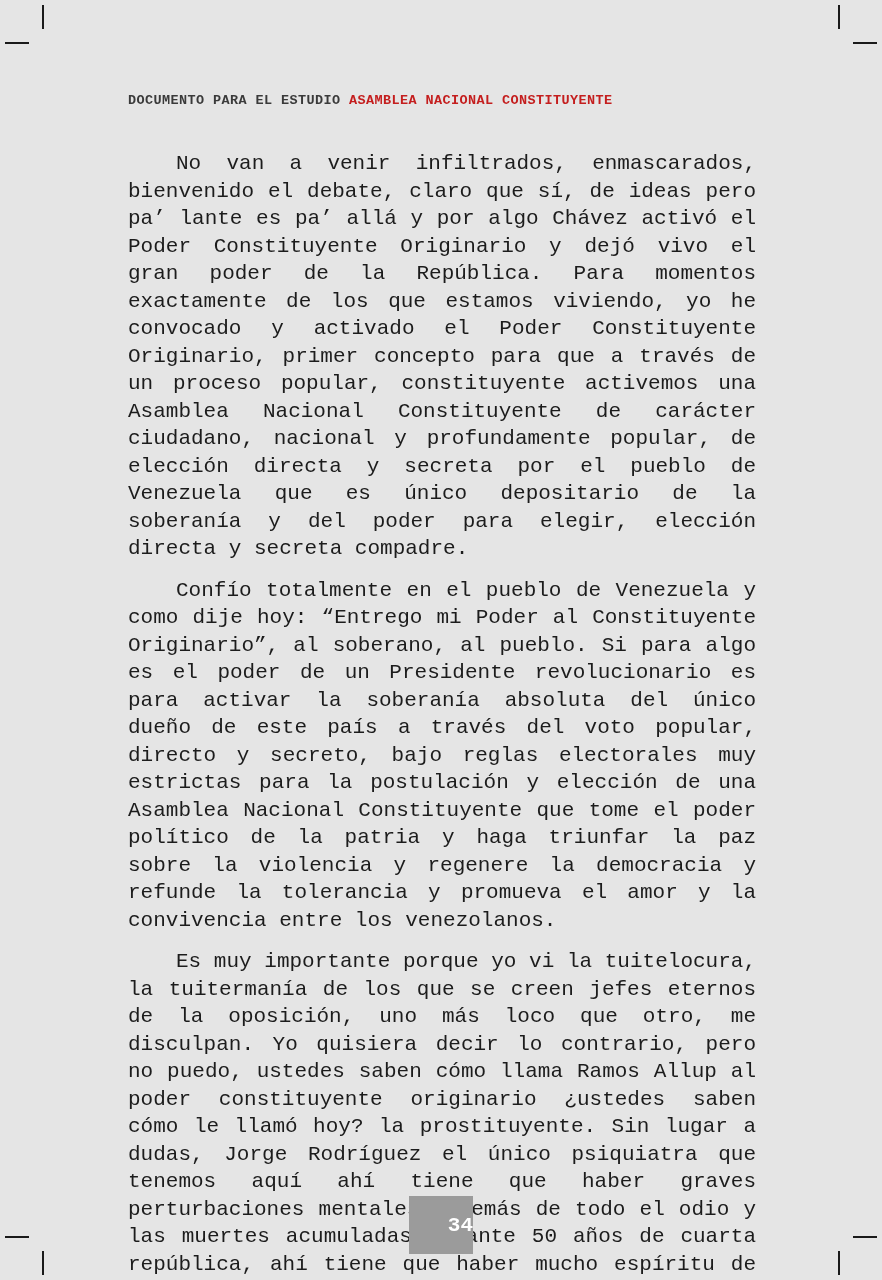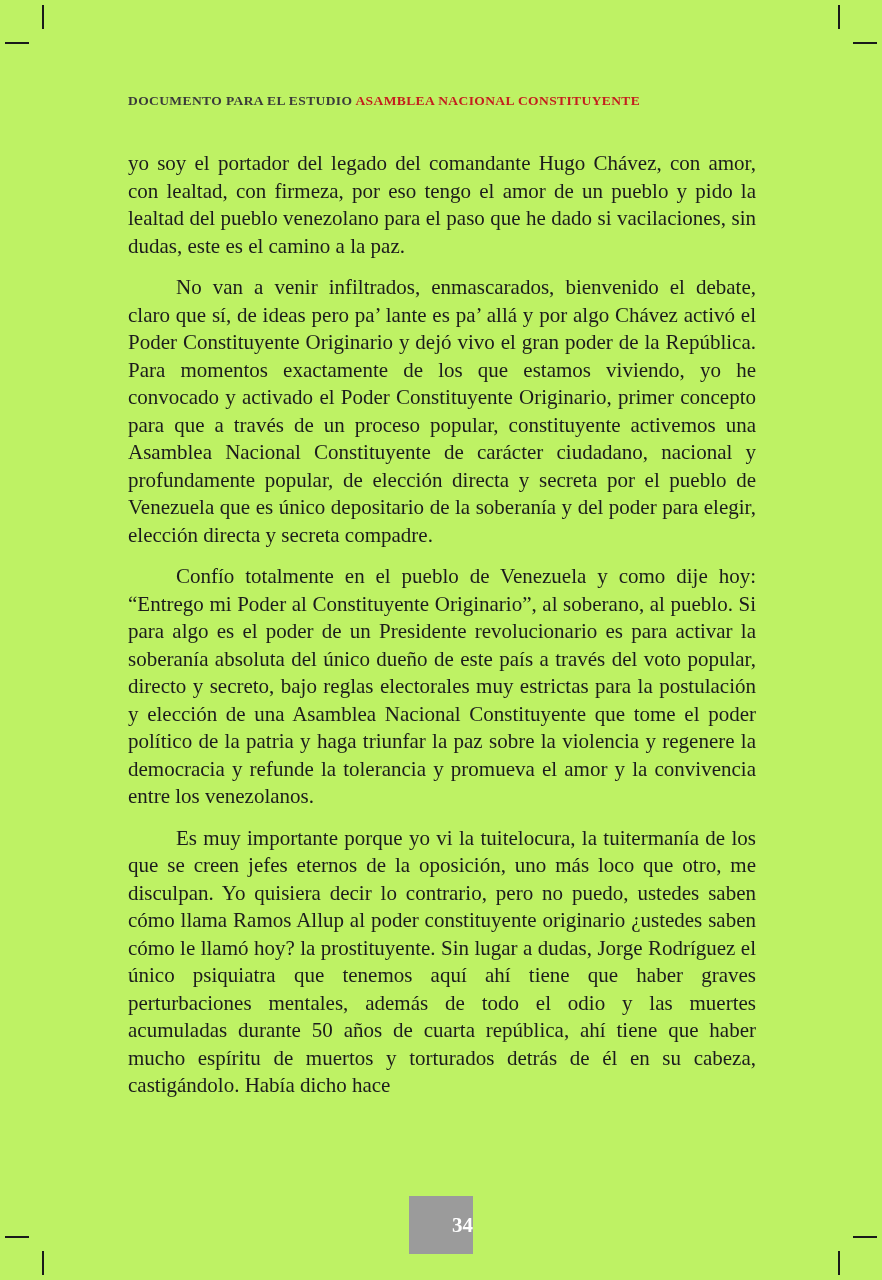--- a/index.html
+++ b/index.html
@@ -10,21 +10,22 @@
   body {
     width: 882px;
     height: 1280px;
     position: relative;
     font-family: "Liberation Serif", serif;
     overflow: hidden;
   }
   .sheet {
     position: absolute;
     inset: 0;
-    background: #bef264;
+    background: #e5e5e5;
+    font-family: Liberation Mono, monospace;
   }
 
   
   .crop {
     position: absolute;
     background: #1a1a1a;
   }
   .crop.v { width: 2px; height: 24px; }
   .crop.h { width: 24px; height: 2px; }
   .tl-v { left: 42px;  top: 5px; }
@@ -103,21 +104,20 @@
   <div class="crop v bl-v"></div>
   <div class="crop h bl-h"></div>
   <div class="crop v br-v"></div>
   <div class="crop h br-h"></div>
 
   <header class="running-head">
     <span>DOCUMENTO PARA EL ESTUDIO </span><span class="accent">ASAMBLEA NACIONAL CONSTITUYENTE</span>
   </header>
 
   <main class="body-text">
-    <p class="no-indent">yo soy el portador del legado del comandante Hugo Chávez, con amor, con lealtad, con firmeza, por eso tengo el amor de un pueblo y pido la lealtad del pueblo venezolano para el paso que he dado si vacilaciones, sin dudas, este es el camino a la paz.</p>
     <p>No van a venir infiltrados, enmascarados, bienvenido el debate, claro que sí, de ideas pero pa’ lante es pa’ allá y por algo Chávez activó el Poder Constituyente Originario y dejó vivo el gran poder de la República. Para momentos exactamente de los que estamos viviendo, yo he convocado y activado el Poder Constituyente Originario, primer concepto para que a través de un proceso popular, constituyente activemos una Asamblea Nacional Constituyente de carácter ciudadano, nacional y profundamente popular, de elección directa y secreta por el pueblo de Venezuela que es único depositario de la soberanía y del poder para elegir, elección directa y secreta compadre.</p>
     <p>Confío totalmente en el pueblo de Venezuela y como dije hoy: “Entrego mi Poder al Constituyente Originario”, al soberano, al pueblo. Si para algo es el poder de un Presidente revolucionario es para activar la soberanía absoluta del único dueño de este país a través del voto popular, directo y secreto, bajo reglas electorales muy estrictas para la postulación y elección de una Asamblea Nacional Constituyente que tome el poder político de la patria y haga triunfar la paz sobre la violencia y regenere la democracia y refunde la tolerancia y promueva el amor y la convivencia entre los venezolanos.</p>
     <p>Es muy importante porque yo vi la tuitelocura, la tuitermanía de los que se creen jefes eternos de la oposición, uno más loco que otro, me disculpan. Yo quisiera decir lo contrario, pero no puedo, ustedes saben cómo llama Ramos Allup al poder constituyente originario ¿ustedes saben cómo le llamó hoy? la prostituyente. Sin lugar a dudas, Jorge Rodríguez el único psiquiatra que tenemos aquí ahí tiene que haber graves perturbaciones mentales, además de todo el odio y las muertes acumuladas durante 50 años de cuarta república, ahí tiene que haber mucho espíritu de muertos y torturados detrás de él en su cabeza, castigándolo. Había dicho hace</p>
   </main>
 
   <footer class="page-number-box">
     <span>34</span>
   </footer>
 
 </div>

